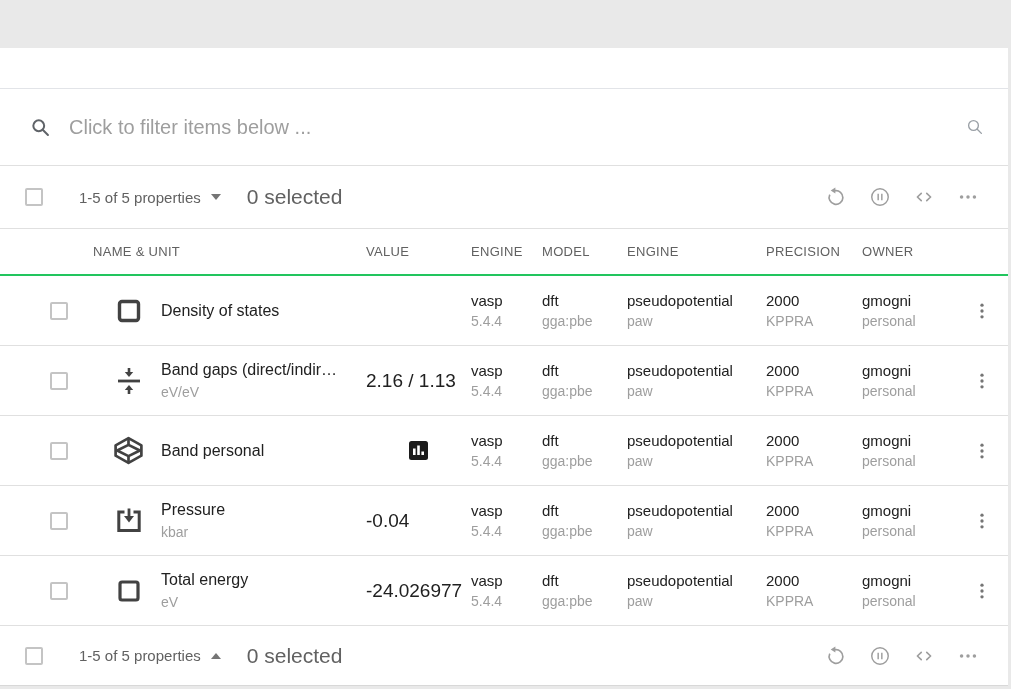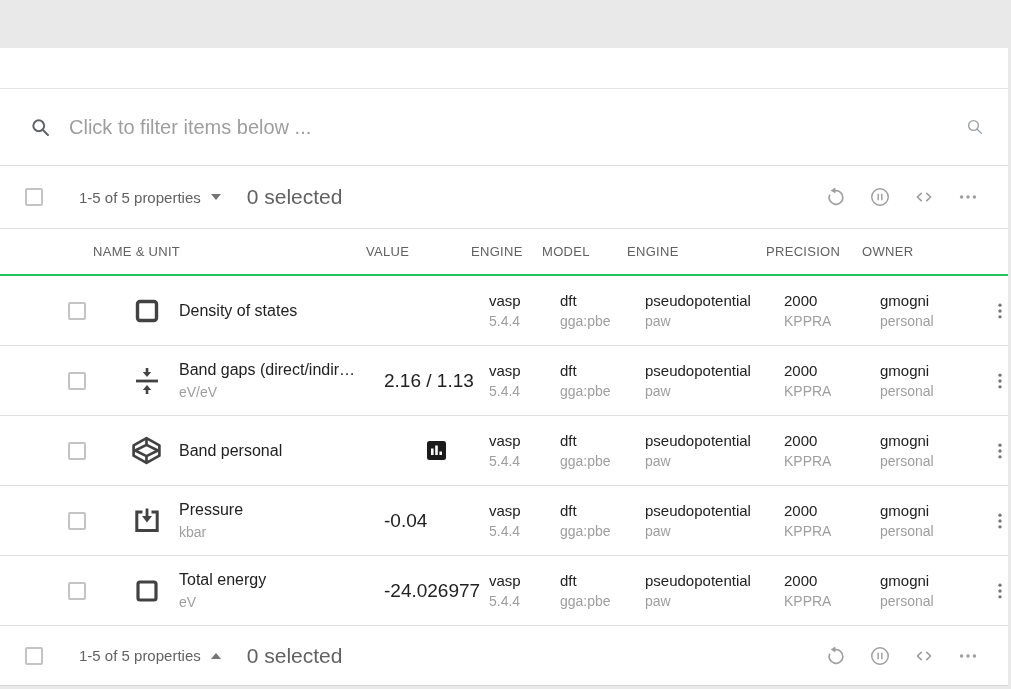--- a/index.html
+++ b/index.html
@@ -44,21 +44,20 @@
   .thead {
     height:47px; border-bottom:2px solid #22c55e;
     display:grid; grid-template-columns:93px 273px 105px 71px 85px 139px 96px 94px 52px;
     align-items:center;
   }
   .thead .th { font-size:13px; color:#616161; letter-spacing:.3px; white-space:nowrap; }
   .trow {
     height:70px; border-bottom:1px solid #e0e0e0;
     display:grid; grid-template-columns:93px 68px 205px 105px 71px 85px 139px 96px 94px 52px;
     align-items:stretch;
-    padding-left:18px;
   }
   .cell { display:flex; flex-direction:column; justify-content:center; min-width:0; }
   .cell-check { flex-direction:row; align-items:center; padding-left:25px; }
   .cell-icon  { flex-direction:row; align-items:center; padding-left:3px; }
   .prim { font-size:15px; color:#212121; line-height:21px; white-space:nowrap; }
   .sec  { font-size:14px; color:#9e9e9e; line-height:21px; white-space:nowrap; }
   .sec:empty { display:none; }
   .nm   { font-size:16px; color:#212121; line-height:22px; white-space:nowrap; overflow:hidden; text-overflow:clip; }
   .unit { font-size:14px; color:#9e9e9e; line-height:20px; margin-top:1px; }
   .unit:empty { display:none; }

